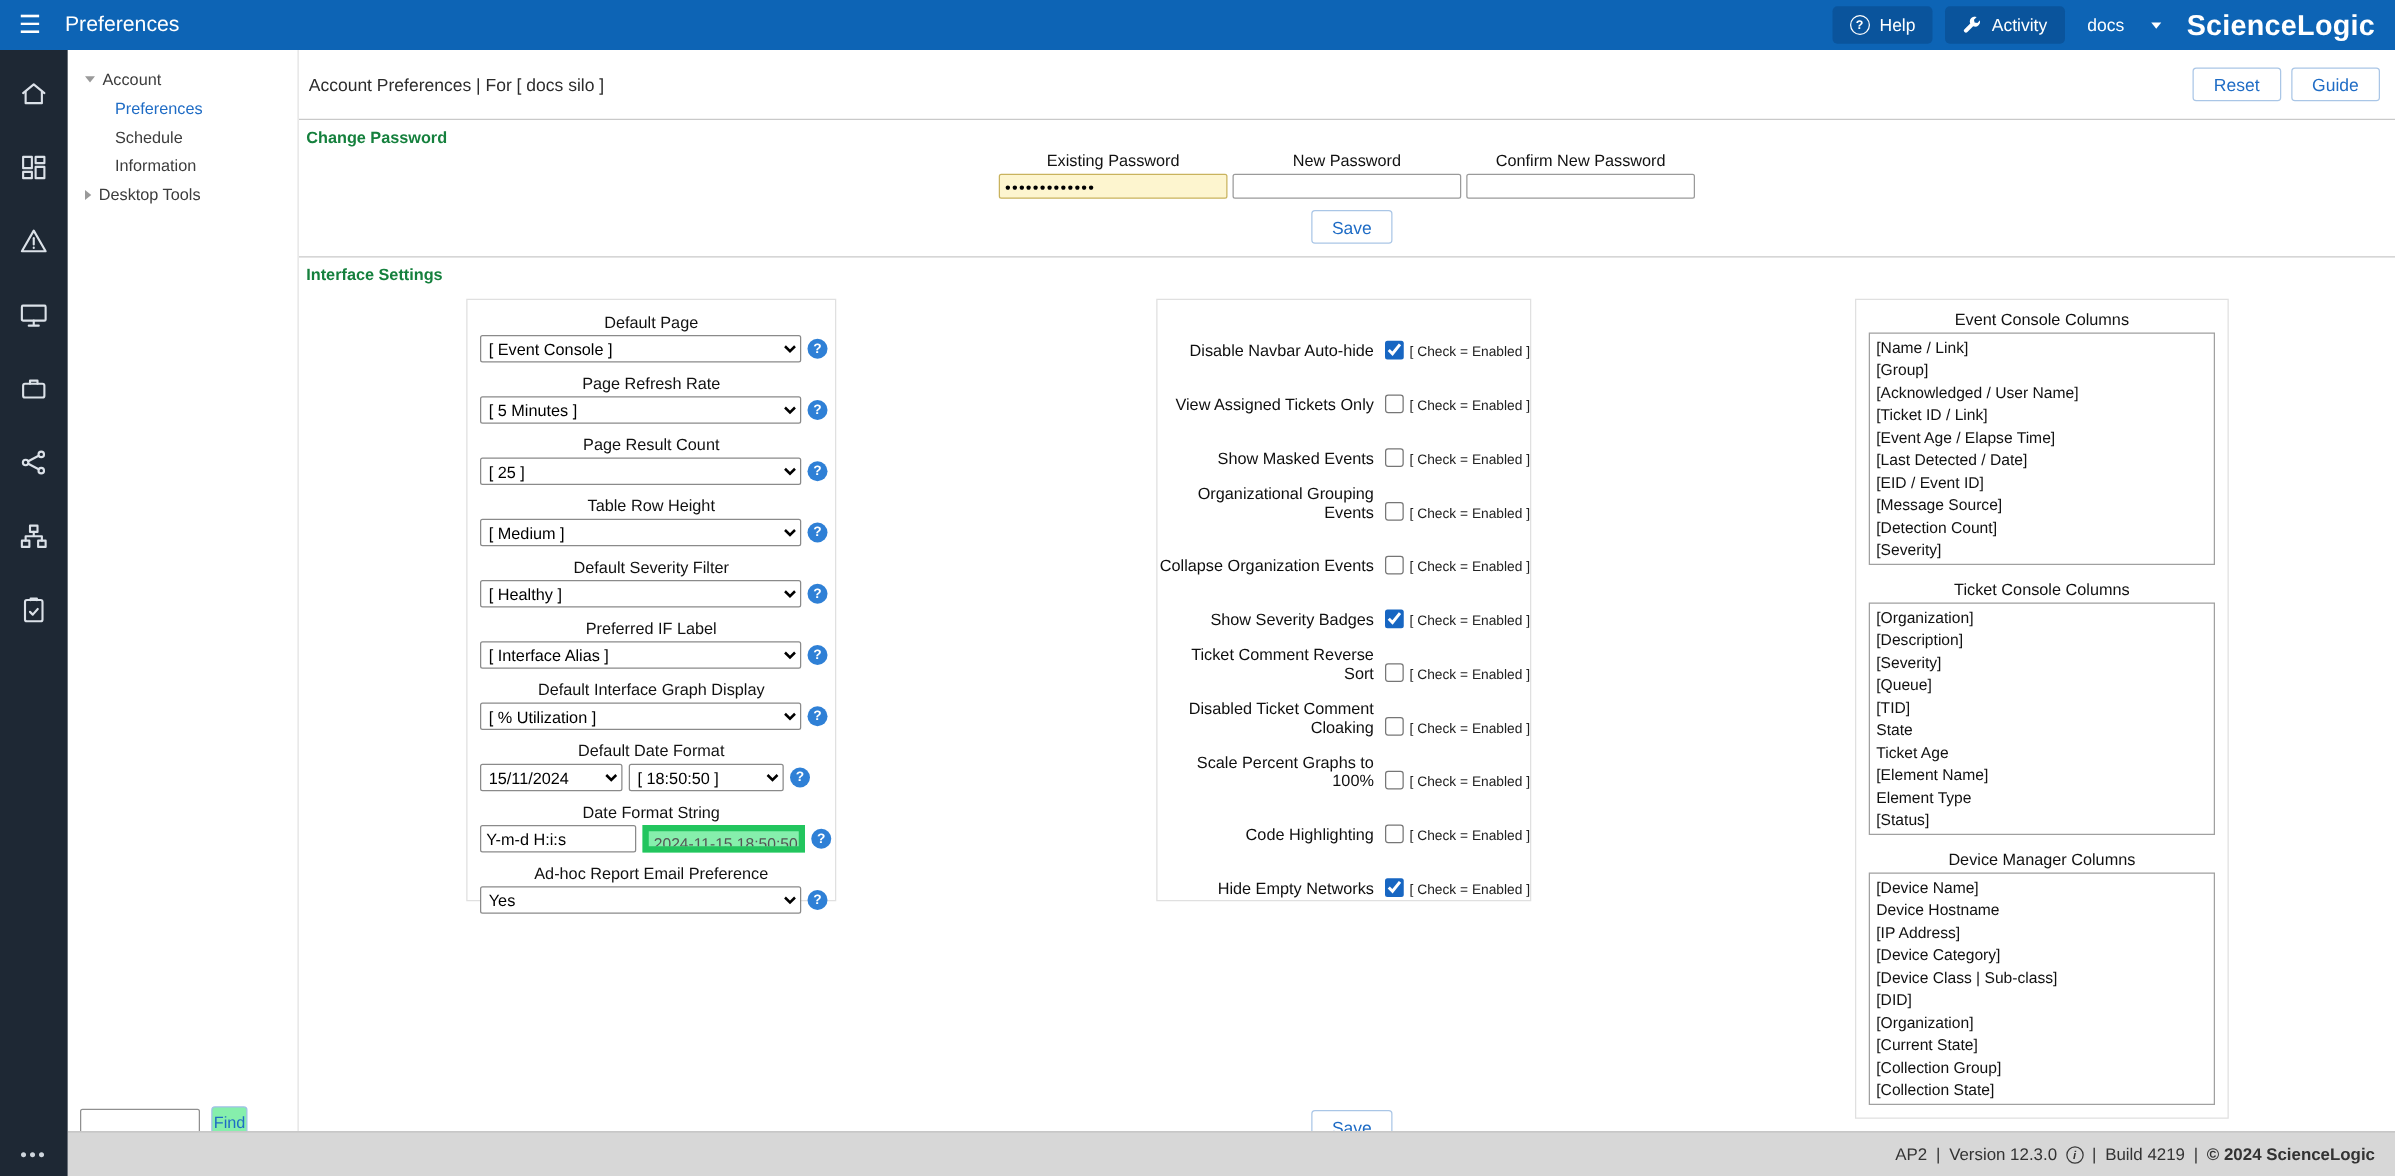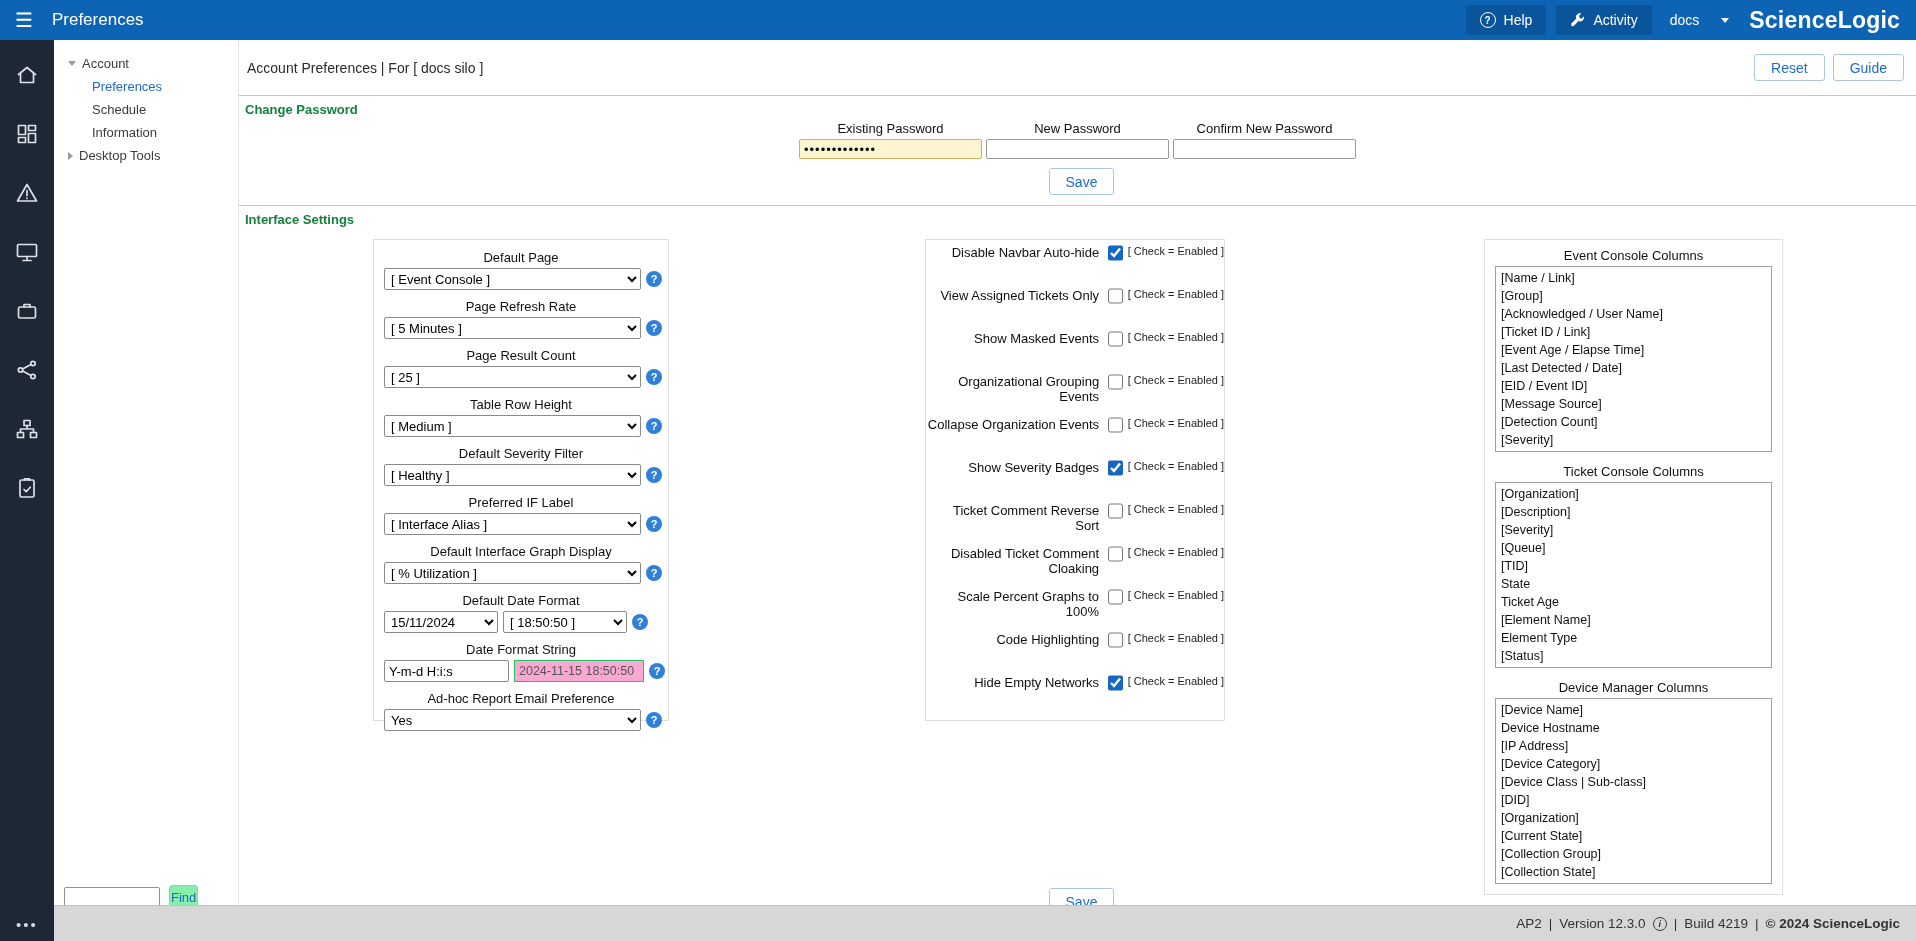--- a/index.html
+++ b/index.html
@@ -67,25 +67,25 @@
   .panel-fields{left:134px;width:296px;height:482px;padding-top:10px}
   .panel-checks{left:686px;width:300px;height:482px;padding-top:5px}
   .panel-columns{left:1245px;width:299px;padding:8px 0 10px}
   .fgroup{margin-bottom:9px}
   .flabel{font-size:13px;text-align:center;margin-bottom:3px}
   .frow{display:flex;align-items:center;padding-left:10px;gap:5px}
   .fselect{height:22px;border:1px solid #8a8a8a;border-radius:2px;background:#fff;
     font:13px "Liberation Sans",sans-serif;padding:0 2px}
   .ftext{height:22px;border:1px solid #8a8a8a;border-radius:2px;
     font:13px "Liberation Sans",sans-serif;padding:0 4px}
-  .fpreview{width:130px;height:22px;background:#f9a8d4;border:1px solid #22c55e;color:#555;
+  .fpreview{width:130px;height:22px;background:#86efac;border:5px solid #22c55e;color:#555;
     font-size:12.5px;line-height:20px;padding:0 4px;white-space:nowrap;overflow:hidden}
   .help-dot{width:16px;height:16px;min-width:16px;border-radius:50%;background:#2f80d6;color:#fff;
     font-size:11px;font-weight:700;display:inline-grid;place-items:center;cursor:help}
-  .crow{display:flex;align-items:flex-start;height:43px}
+  .crow{display:flex;align-items:flex-end;height:43px}
   .clabel{width:190px;text-align:right;font-size:13px;color:#0f0f0f}
   .cbox{width:16px;height:16px;margin:0 5px 0 9px;accent-color:#1766c2;cursor:pointer}
   .chint{font-size:11px;color:#222;white-space:nowrap}
   .cl-title{font-size:13px;text-align:center;margin:12px 0 3px}
   .cl-title:first-child{margin-top:0}
   .cl-box{margin:0 10px;border:1px solid #a0a0a0;background:#fff;padding:2px 0}
   .cl-item{font-size:12.5px;line-height:18px;padding-left:5px;cursor:default;white-space:nowrap}
   .is-save{text-align:center;margin-top:2px}
   
   .footer{position:fixed;left:54px;right:0;bottom:0;height:36px;background:#d7d7d7;

